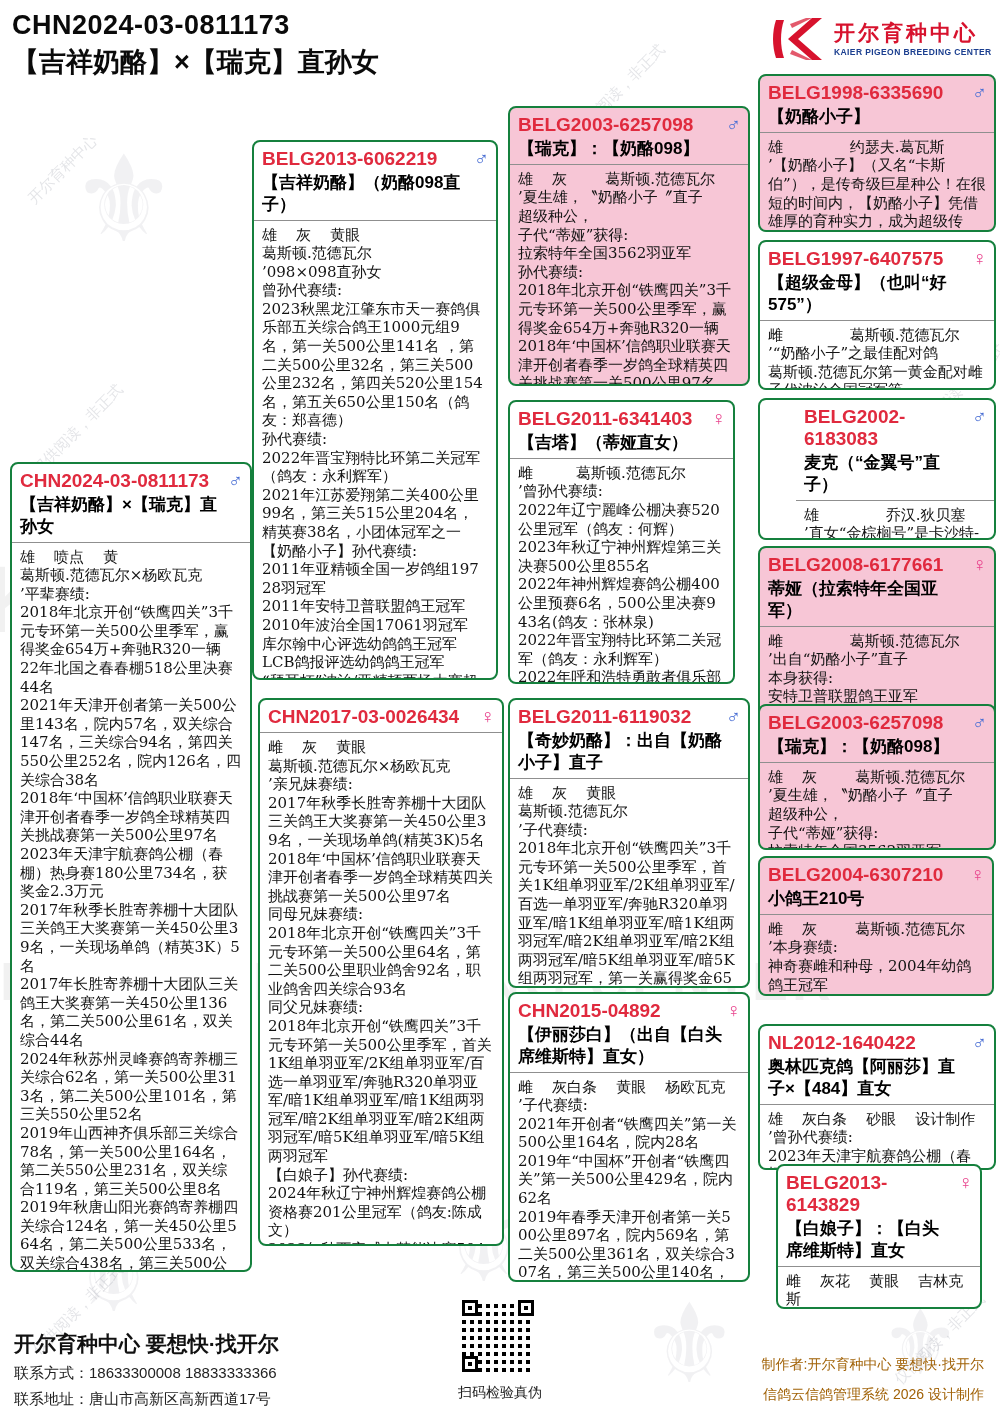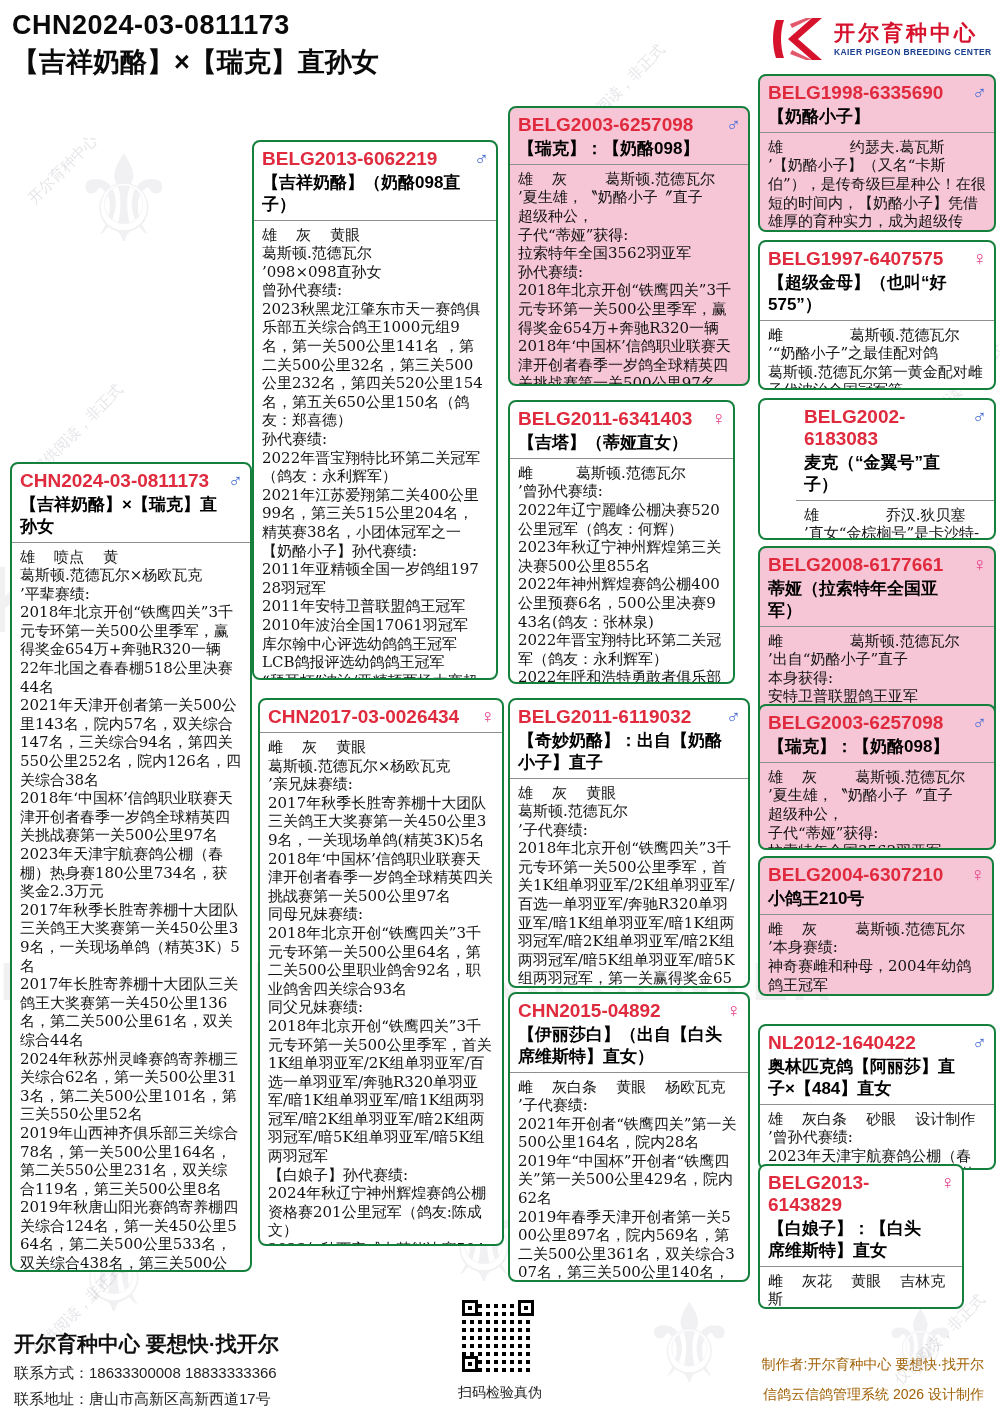--- a/index.html
+++ b/index.html
@@ -285,21 +285,21 @@
     <div class="hd">
       <span class="ring">NL2012-1640422</span>
       <span class="sex m">♂</span>
       <div class="ttl">奥林匹克鸽【阿丽莎】直子×【484】直女</div>
     </div>
     <div class="bd">雄    灰白条    砂眼    设计制作
 ’曾孙代赛绩:
 2023年天津宇航赛鸽公棚（春棚）热身赛180公里734名，获奖</div>
   </div>
 
-  <div class="box" style="left:758px;top:1164px;width:206px;height:145px;">
+  <div class="box" style="left:776px;top:1164px;width:206px;height:145px;">
     <div class="hd">
       <span class="ring">BELG2013-6143829</span>
       <span class="sex f">♀</span>
       <div class="ttl">【白娘子】：【白头席维斯特】直女</div>
     </div>
     <div class="bd">雌    灰花    黄眼    吉林克斯
 ’子代赛绩:
 2017年秋北京开创者“铁鹰四关”第一关500公里33名，双关综</div>
   </div>
 

